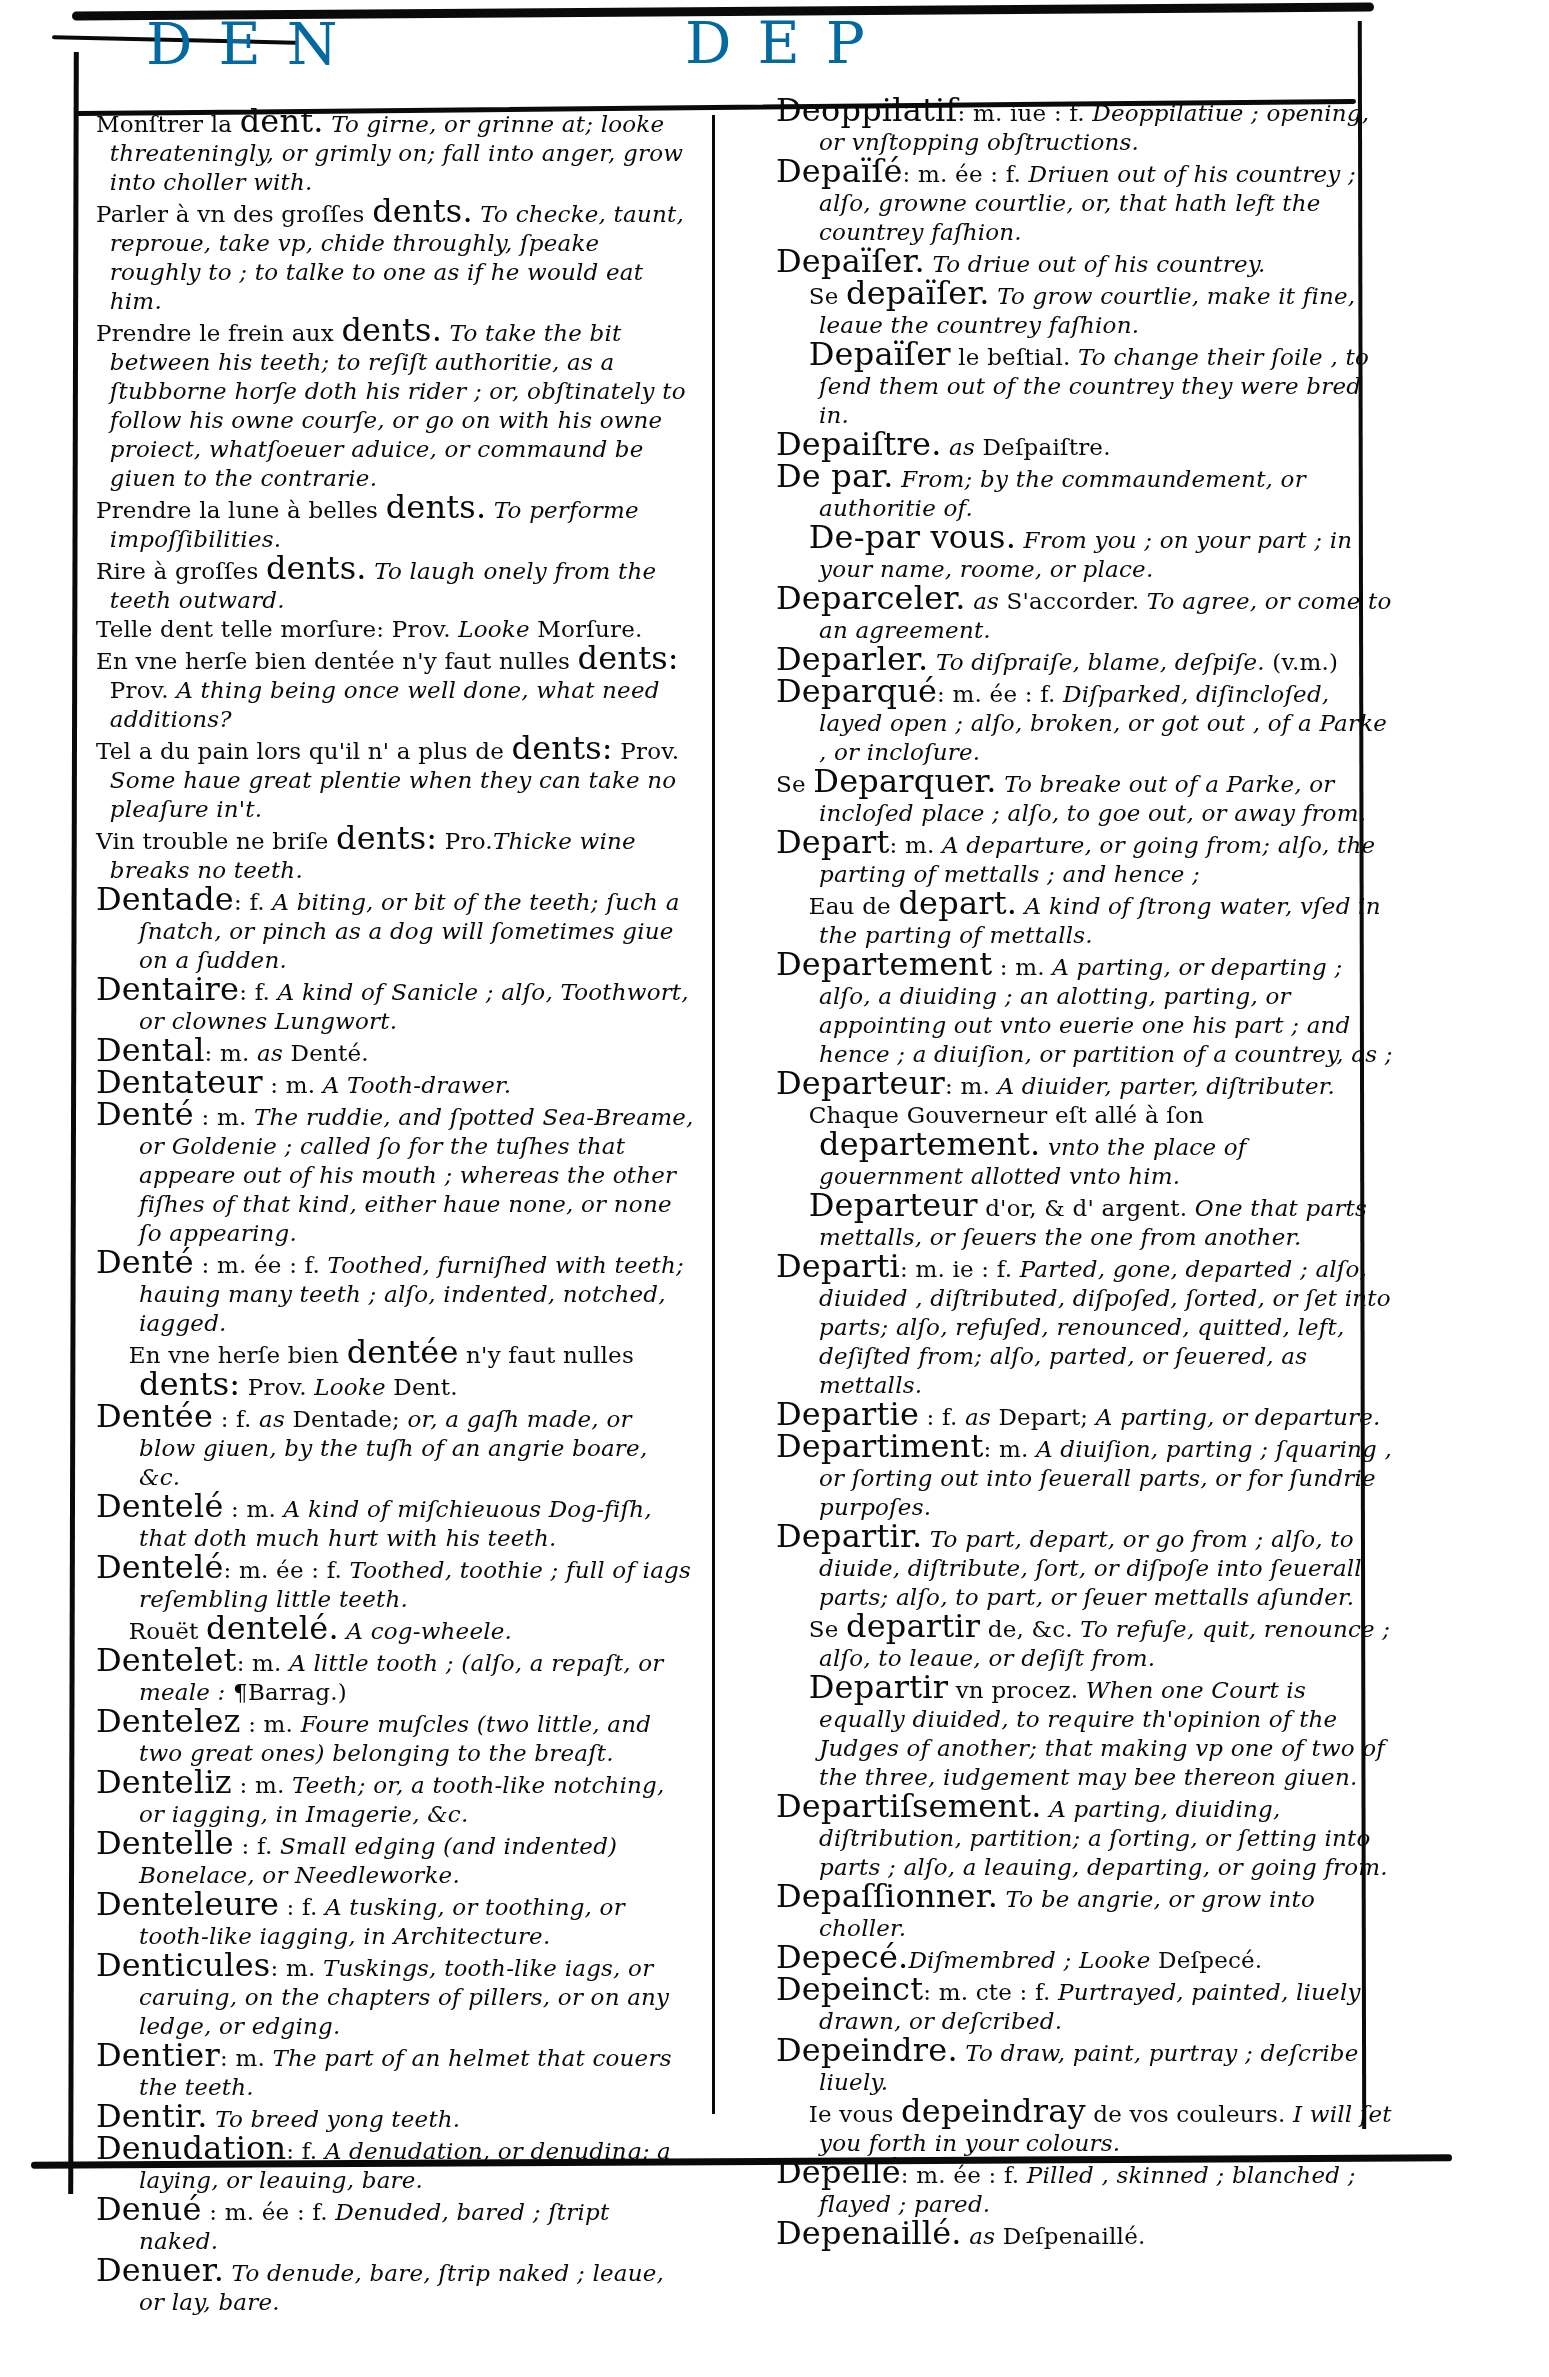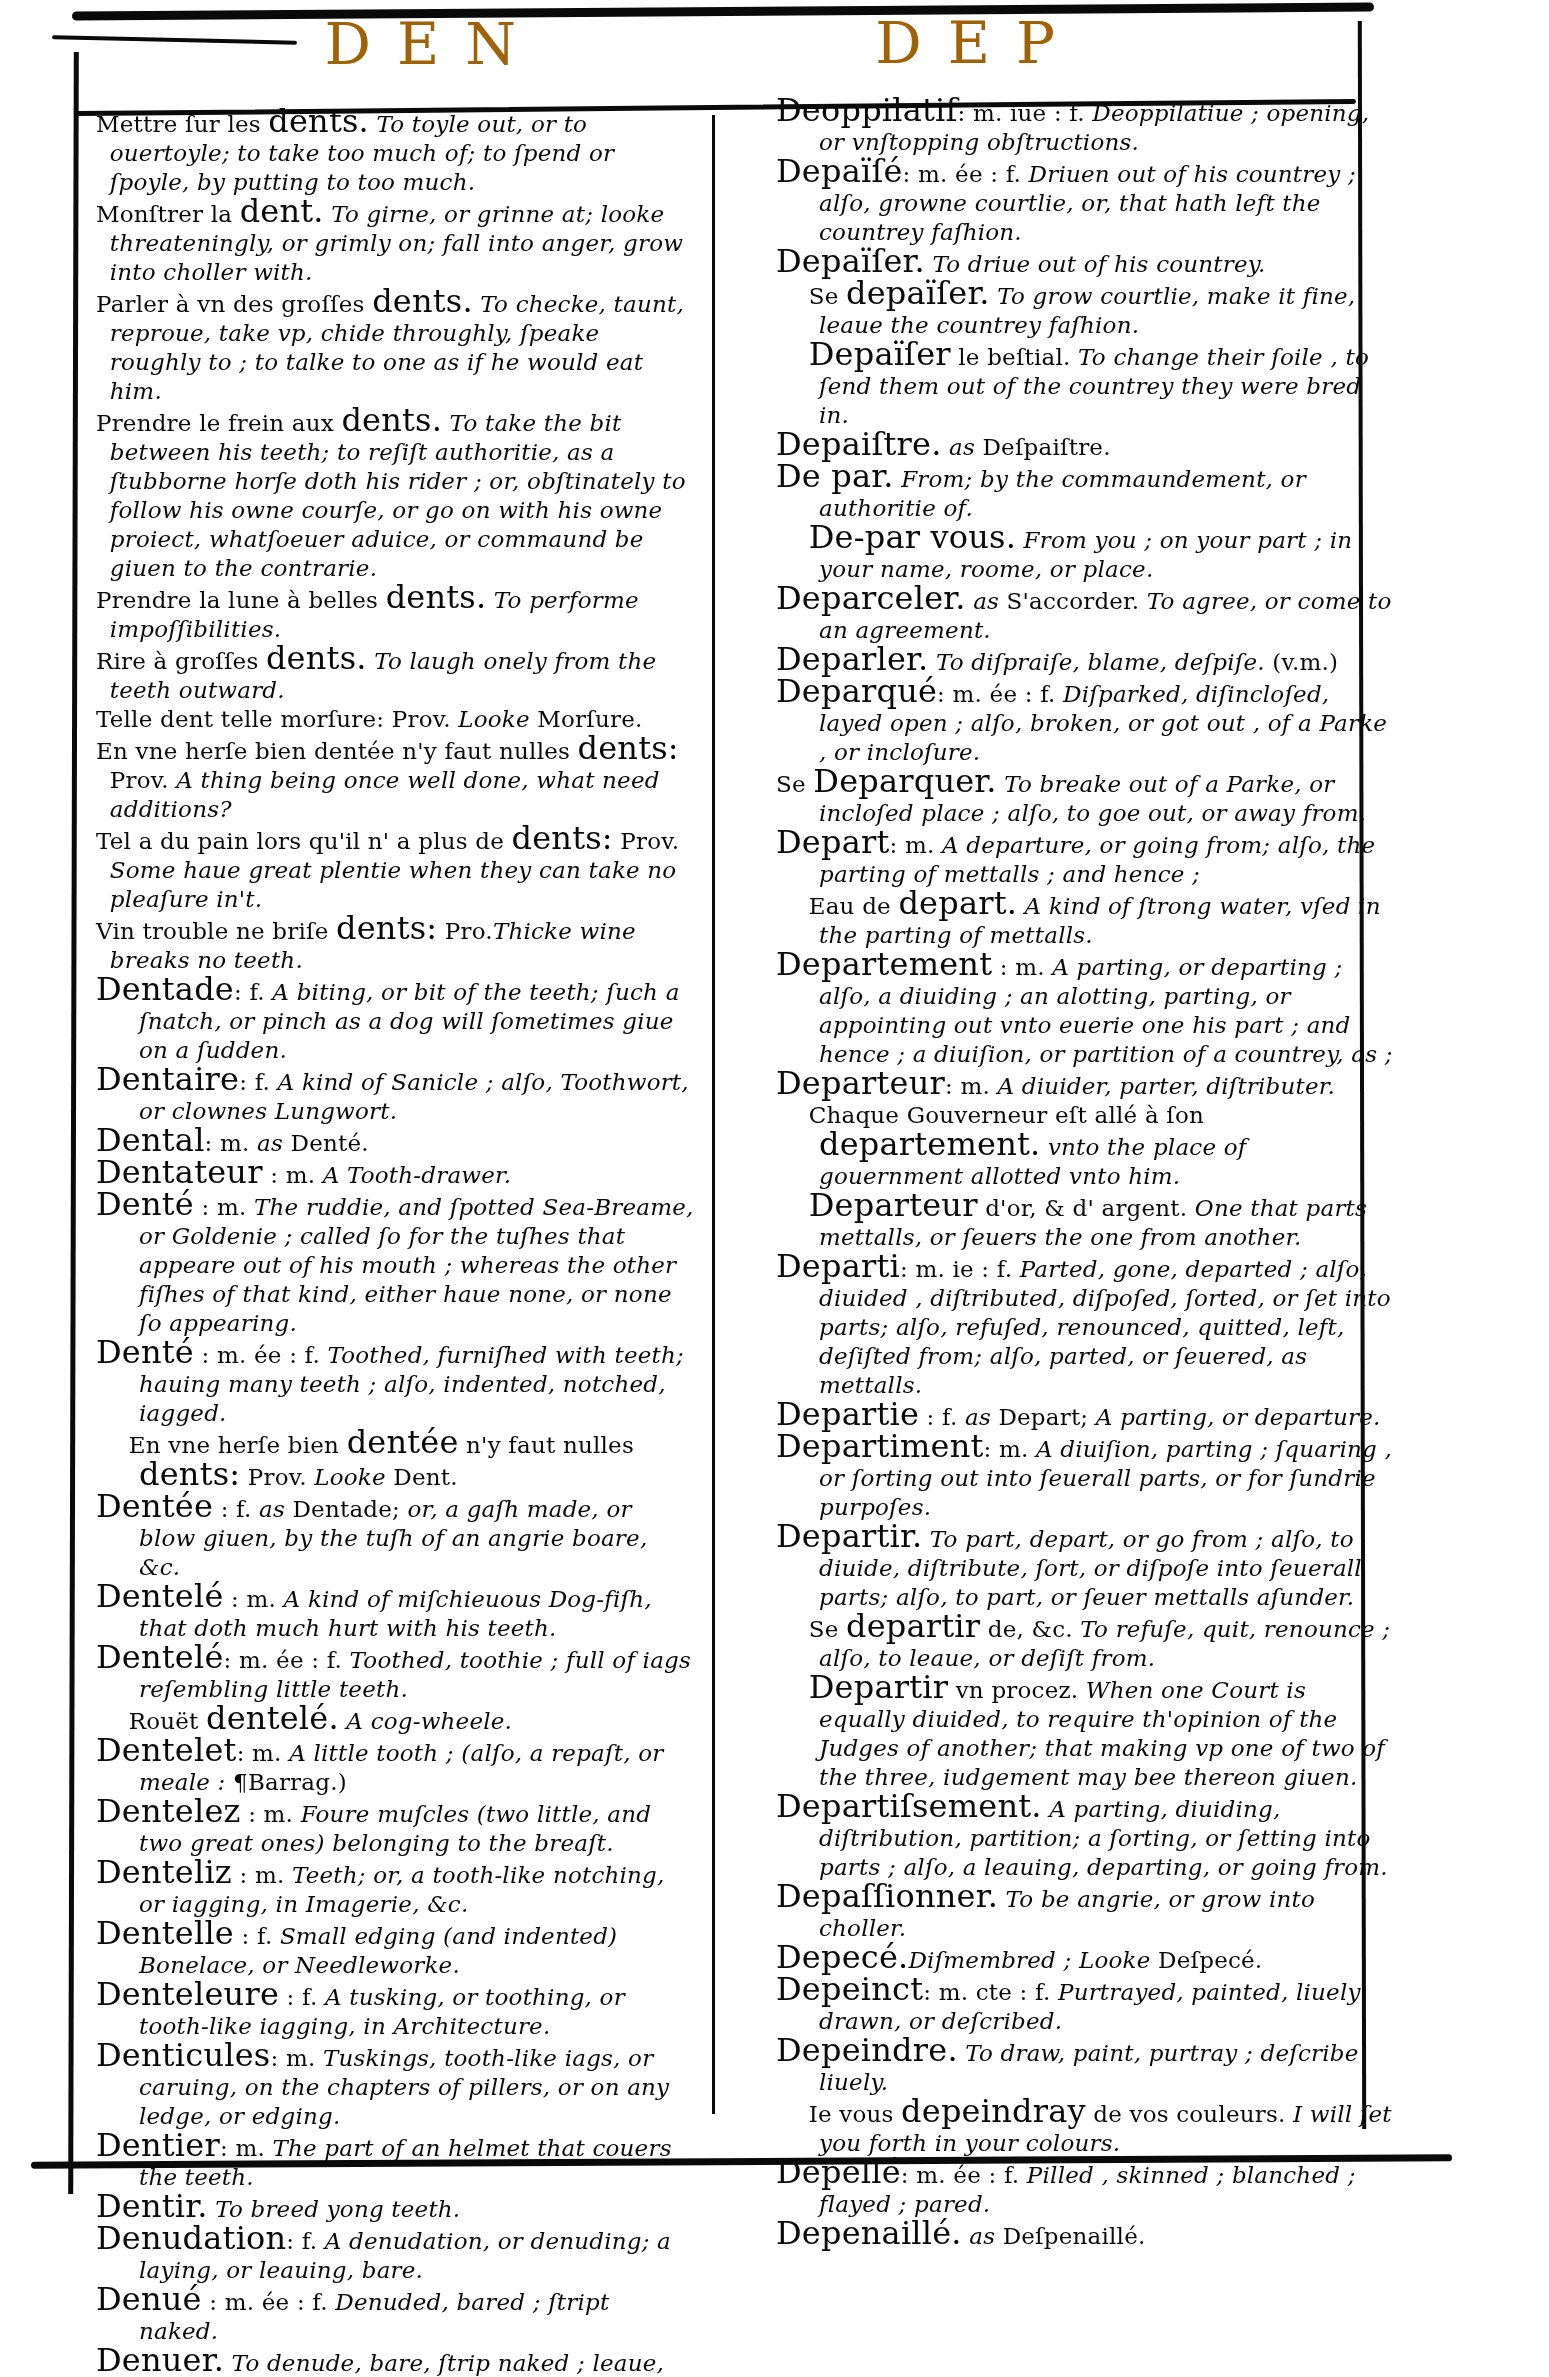--- a/index.html
+++ b/index.html
@@ -12,21 +12,21 @@
   #rule-top     { left:72px;  top:6.9px;    width:1302px; height:8.6px; transform:rotate(-0.4deg); border-radius:4.3px; }
   #rule-top2    { left:52px;  top:38px;   width:245px;  height:4.3px;  transform:rotate(1.3deg);  border-radius:2.6px; }
   #rule-header  { left:76px;  top:105px;  width:1280px; height:5.2px;  transform:rotate(-0.55deg); border-radius:2.6px; }
   #rule-left    { left:71px;  top:52px;   width:5.2px;  height:2142px; transform:rotate(0.15deg); }
   #rule-right   { left:1360px;top:20.7px;   width:4.3px;  height:2108px; transform:rotate(-0.12deg); }
   #rule-center  { left:712px; top:115px;  width:3.4px;  height:1999px; }
   #rule-bottom  { left:31px;  top:2158px; width:1421px; height:6.9px;  transform:rotate(-0.3deg); border-radius:3.4px; }
 
   .header {
     position:absolute; font-size:58px; letter-spacing:26px;
-    text-align:right; white-space:nowrap; color:#a16207;
+    text-align:left; white-space:nowrap; color:#0369a1;
   }
   #header-left  { left:146px; top:10.3px; width:396px; }
   #header-right { left:685px; top:8.6px; width:396px; }
 
   .col { position:absolute; font-size:23px; line-height:29px; letter-spacing:0.2px; text-align:left; }
   #col-left  { left:96px; top:107px; width:599px; }
   #col-right { left:728px; top:96px; width:618px;margin-left:48px; }
 
   .col p { margin:0; }
   .col p.main   { padding-left:43px; text-indent:-43px; }
@@ -48,21 +48,20 @@
   <div class="rule" id="rule-right"></div>
 
   <div class="header" id="header-left">DEN</div>
   <div class="header" id="header-right">DEP</div>
 
   <div class="rule" id="rule-header"></div>
   <div class="rule" id="rule-center"></div>
   <div class="rule" id="rule-bottom"></div>
 
   <div class="col" id="col-left">
-      <p class="entry phrase"><span class="ro">Mettre ſur les </span><span class="hw">dents.</span><span class="it"> To toyle out, or to ouertoyle; to take too much of; to ſpend or ſpoyle, by putting to too much.</span></p>
       <p class="entry phrase"><span class="ro">Monſtrer la </span><span class="hw">dent.</span><span class="it"> To girne, or grinne at; looke threateningly, or grimly on; fall into anger, grow into choller with.</span></p>
       <p class="entry phrase"><span class="ro">Parler à vn des groſſes </span><span class="hw">dents.</span><span class="it"> To checke, taunt, reproue, take vp, chide throughly, ſpeake roughly to ; to talke to one as if he would eat him.</span></p>
       <p class="entry phrase"><span class="ro">Prendre le frein aux </span><span class="hw">dents.</span><span class="it"> To take the bit between his teeth; to reſiſt authoritie, as a ſtubborne horſe doth his rider ; or, obſtinately to follow his owne courſe, or go on with his owne proiect, whatſoeuer aduice, or commaund be giuen to the contrarie.</span></p>
       <p class="entry phrase"><span class="ro">Prendre la lune à belles </span><span class="hw">dents.</span><span class="it"> To performe impoſſibilities.</span></p>
       <p class="entry phrase"><span class="ro">Rire à groſſes </span><span class="hw">dents.</span><span class="it"> To laugh onely from the teeth outward.</span></p>
       <p class="entry phrase"><span class="ro">Telle dent telle morſure: Prov. </span><span class="it">Looke </span><span class="ro">Morſure.</span></p>
       <p class="entry phrase"><span class="ro">En vne herſe bien dentée n'y faut nulles </span><span class="hw">dents:</span><span class="ro"> Prov. </span><span class="it">A thing being once well done, what need additions?</span></p>
       <p class="entry phrase"><span class="ro">Tel a du pain lors qu'il n' a plus de </span><span class="hw">dents:</span><span class="ro"> Prov. </span><span class="it">Some haue great plentie when they can take no pleaſure in't.</span></p>
       <p class="entry phrase"><span class="ro">Vin trouble ne briſe </span><span class="hw">dents:</span><span class="ro"> Pro.</span><span class="it">Thicke wine breaks no teeth.</span></p>
       <p class="entry main"><span class="hw">Dentade</span><span class="ro">: f. </span><span class="it">A biting, or bit of the teeth; ſuch a ſnatch, or pinch as a dog will ſometimes giue on a ſudden.</span></p>

